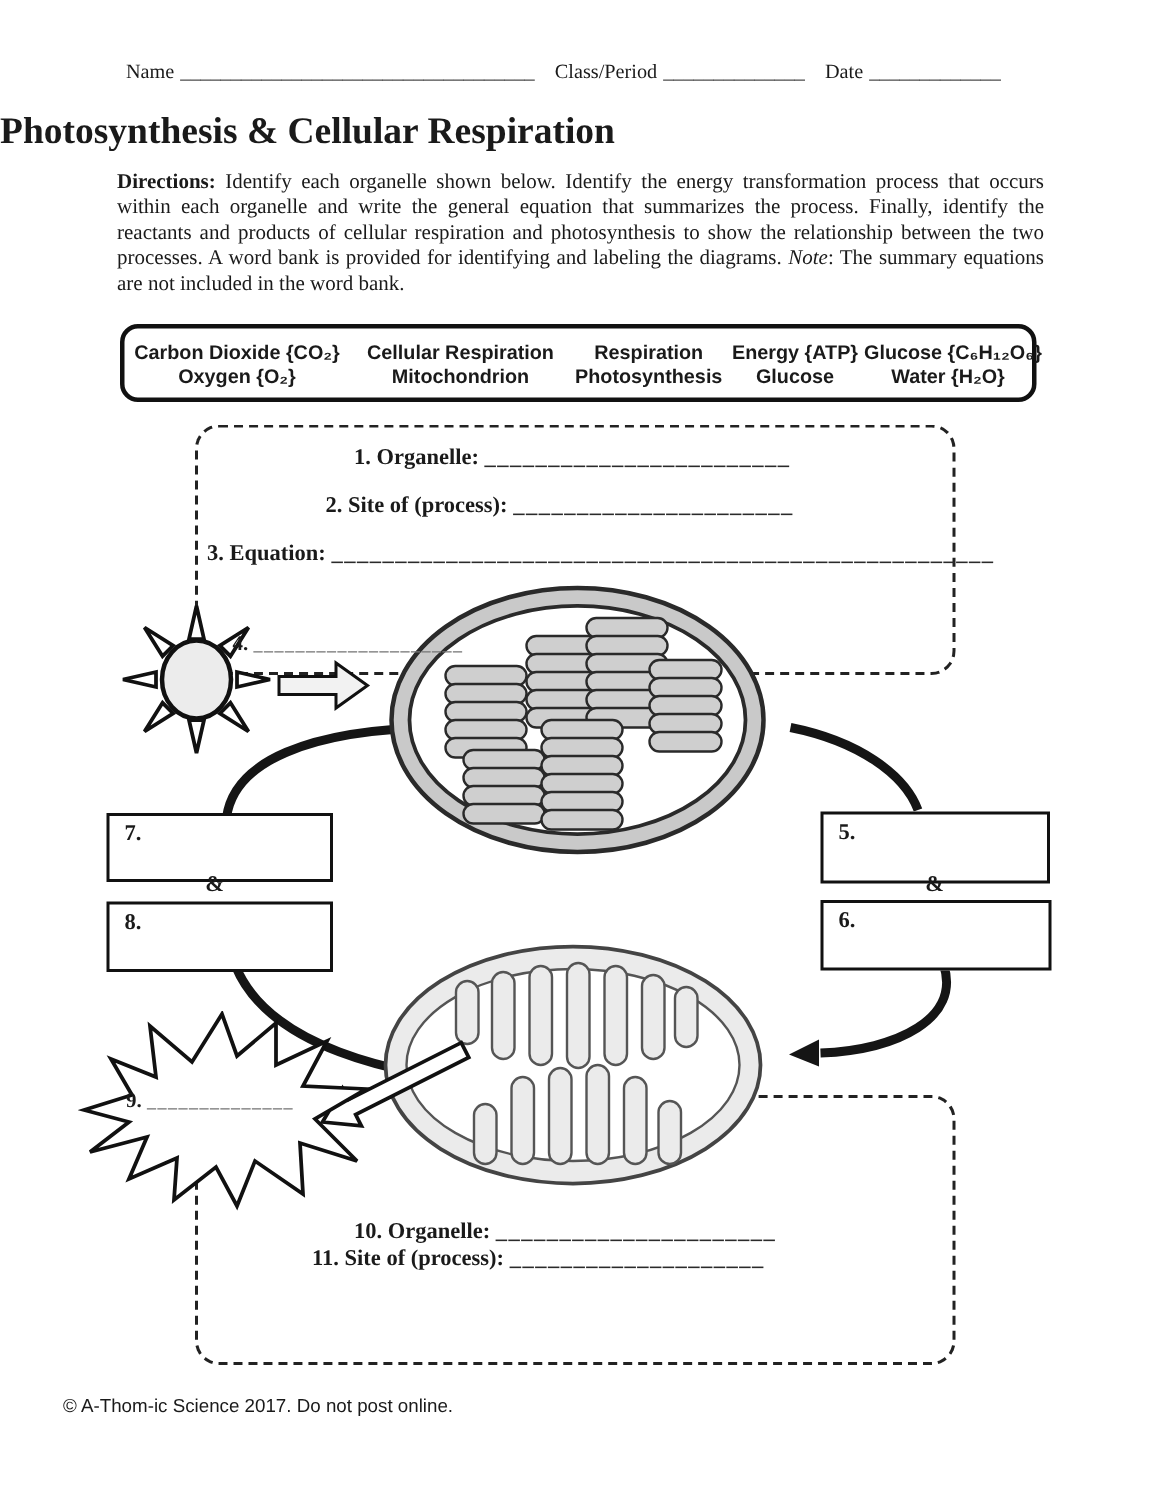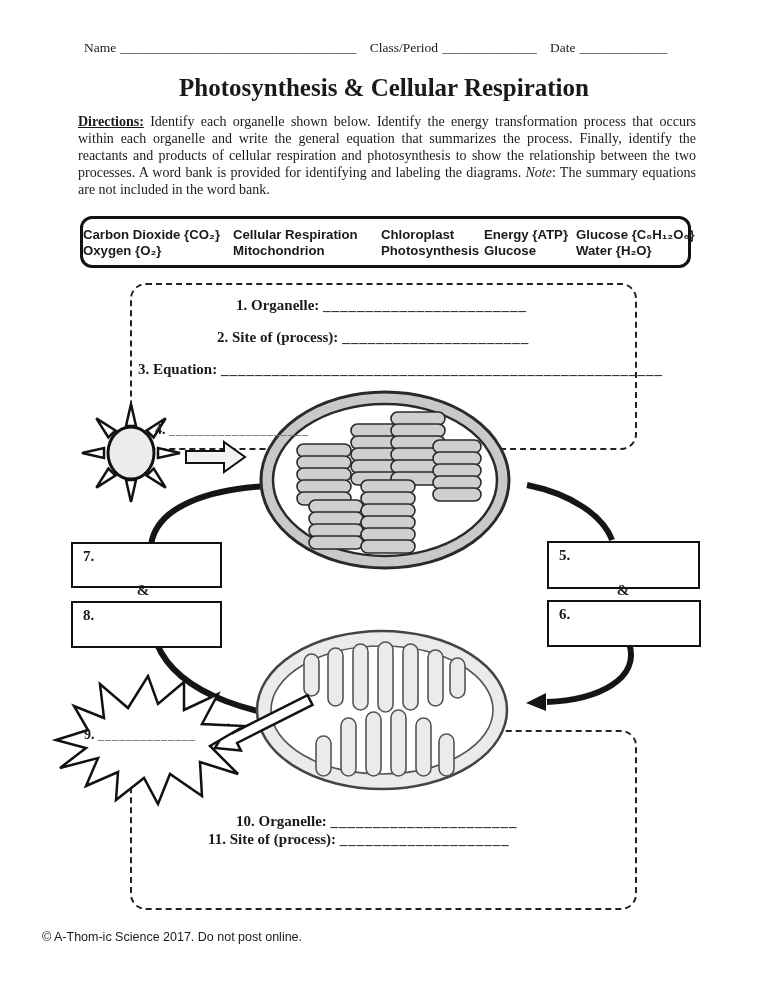--- a/index.html
+++ b/index.html
@@ -6,29 +6,29 @@
   .page{
     position:relative;width:768px;height:994px;margin:0 auto;
     background:#ffffff;overflow:hidden;
     font-family:"Liberation Serif", serif;color:#1a1a1a;
   }
   .abs{position:absolute;}
   
   .hdr{left:84px;top:40px;width:620px;font-size:13.5px;white-space:nowrap;z-index:5;}
   .hdr .lbl{margin-right:4px;}
   .hdr .gap{margin-right:10px;}
-  .title{left:0;top:74px;width:768px;text-align:center;font-size:25px;font-weight:bold;z-index:5;}
+  .title{left:0;top:74px;width:768px;font-size:25px;font-weight:bold;z-index:5;}
   .directions{left:78px;top:114px;width:618px;font-size:14px;line-height:16.9px;text-align:justify;z-index:5;}
-  .directions .dlabel{font-weight:bold;text-decoration:underline;}
+  .directions .dlabel{font-weight:bold;}
   .directions .note{font-style:italic;}
   
   .wordbank{left:80px;top:216px;width:605px;height:46px;border:3.5px solid #111;border-radius:12px;
     display:grid;grid-template-columns:150px 148px 103px 92px 112px;align-content:center;row-gap:1px;
     font-family:"Liberation Sans", sans-serif;font-weight:bold;font-size:13.2px;z-index:5;}
-  .wordbank .wb{text-align:left;white-space:nowrap;}
+  .wordbank .wb{text-align:center;white-space:nowrap;}
   
   .dashedbox{border:2px dashed #222;border-radius:16px;background:transparent;z-index:2;}
   .topbox{left:130px;top:283px;width:503px;height:163px;}
   .bottombox{left:130px;top:730px;width:503px;height:176px;}
   
   .fill{white-space:nowrap;font-size:15px;z-index:6;}
   .fill .num,.fill .flabel{font-weight:bold;}
   .fill .blank{font-weight:bold;letter-spacing:1px;color:#2a2a2a;}
   .fill .blank.gray{color:#777;}
   
@@ -53,21 +53,21 @@
 
   <div class="abs title">Photosynthesis &amp; Cellular Respiration</div>
 
   <div class="abs directions">
     <span class="dlabel">Directions:</span><span> Identify each organelle shown below. Identify the energy transformation process that occurs within each organelle and write the general equation that summarizes the process. Finally, identify the reactants and products of cellular respiration and photosynthesis to show the relationship between the two processes. A word bank is provided for identifying and labeling the diagrams. </span><span class="note">Note</span><span>: The summary equations are not included in the word bank.</span>
   </div>
 
   <div class="abs wordbank">
     <span class="wb">Carbon Dioxide {CO₂}</span>
     <span class="wb">Cellular Respiration</span>
-    <span class="wb">Chloroplast</span>
+    <span class="wb">Respiration</span>
     <span class="wb">Energy {ATP}</span>
     <span class="wb">Glucose {C₆H₁₂O₆}</span>
     <span class="wb">Oxygen {O₂}</span>
     <span class="wb">Mitochondrion</span>
     <span class="wb">Photosynthesis</span>
     <span class="wb">Glucose</span>
     <span class="wb">Water {H₂O}</span>
   </div>
 
   <svg class="abs svglayer" style="left:0;top:0;" width="768" height="994" viewBox="0 0 768 994">

